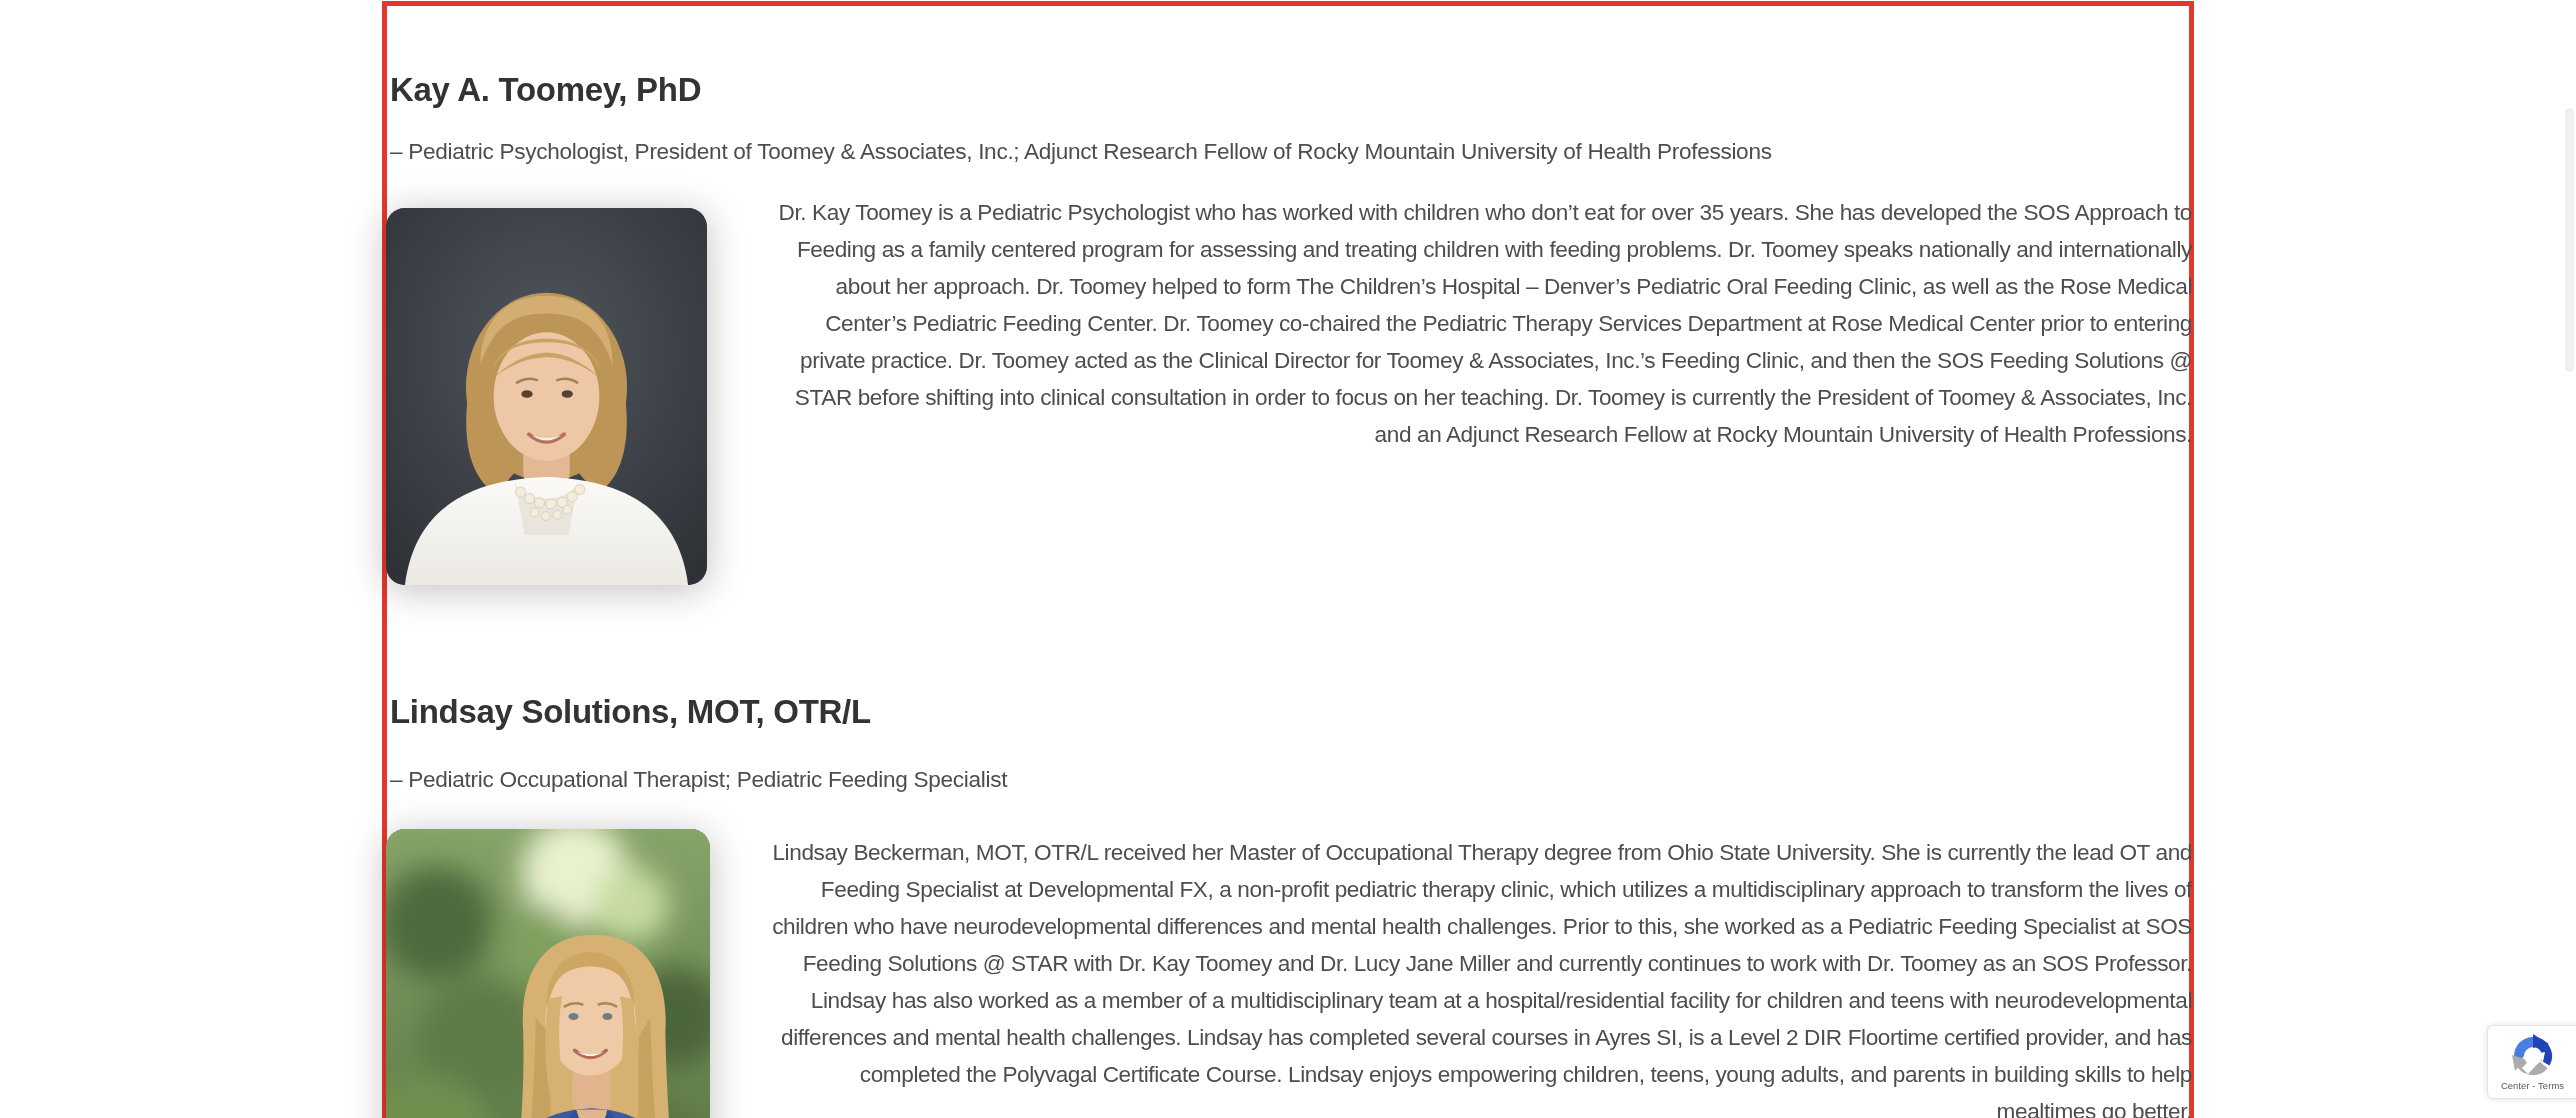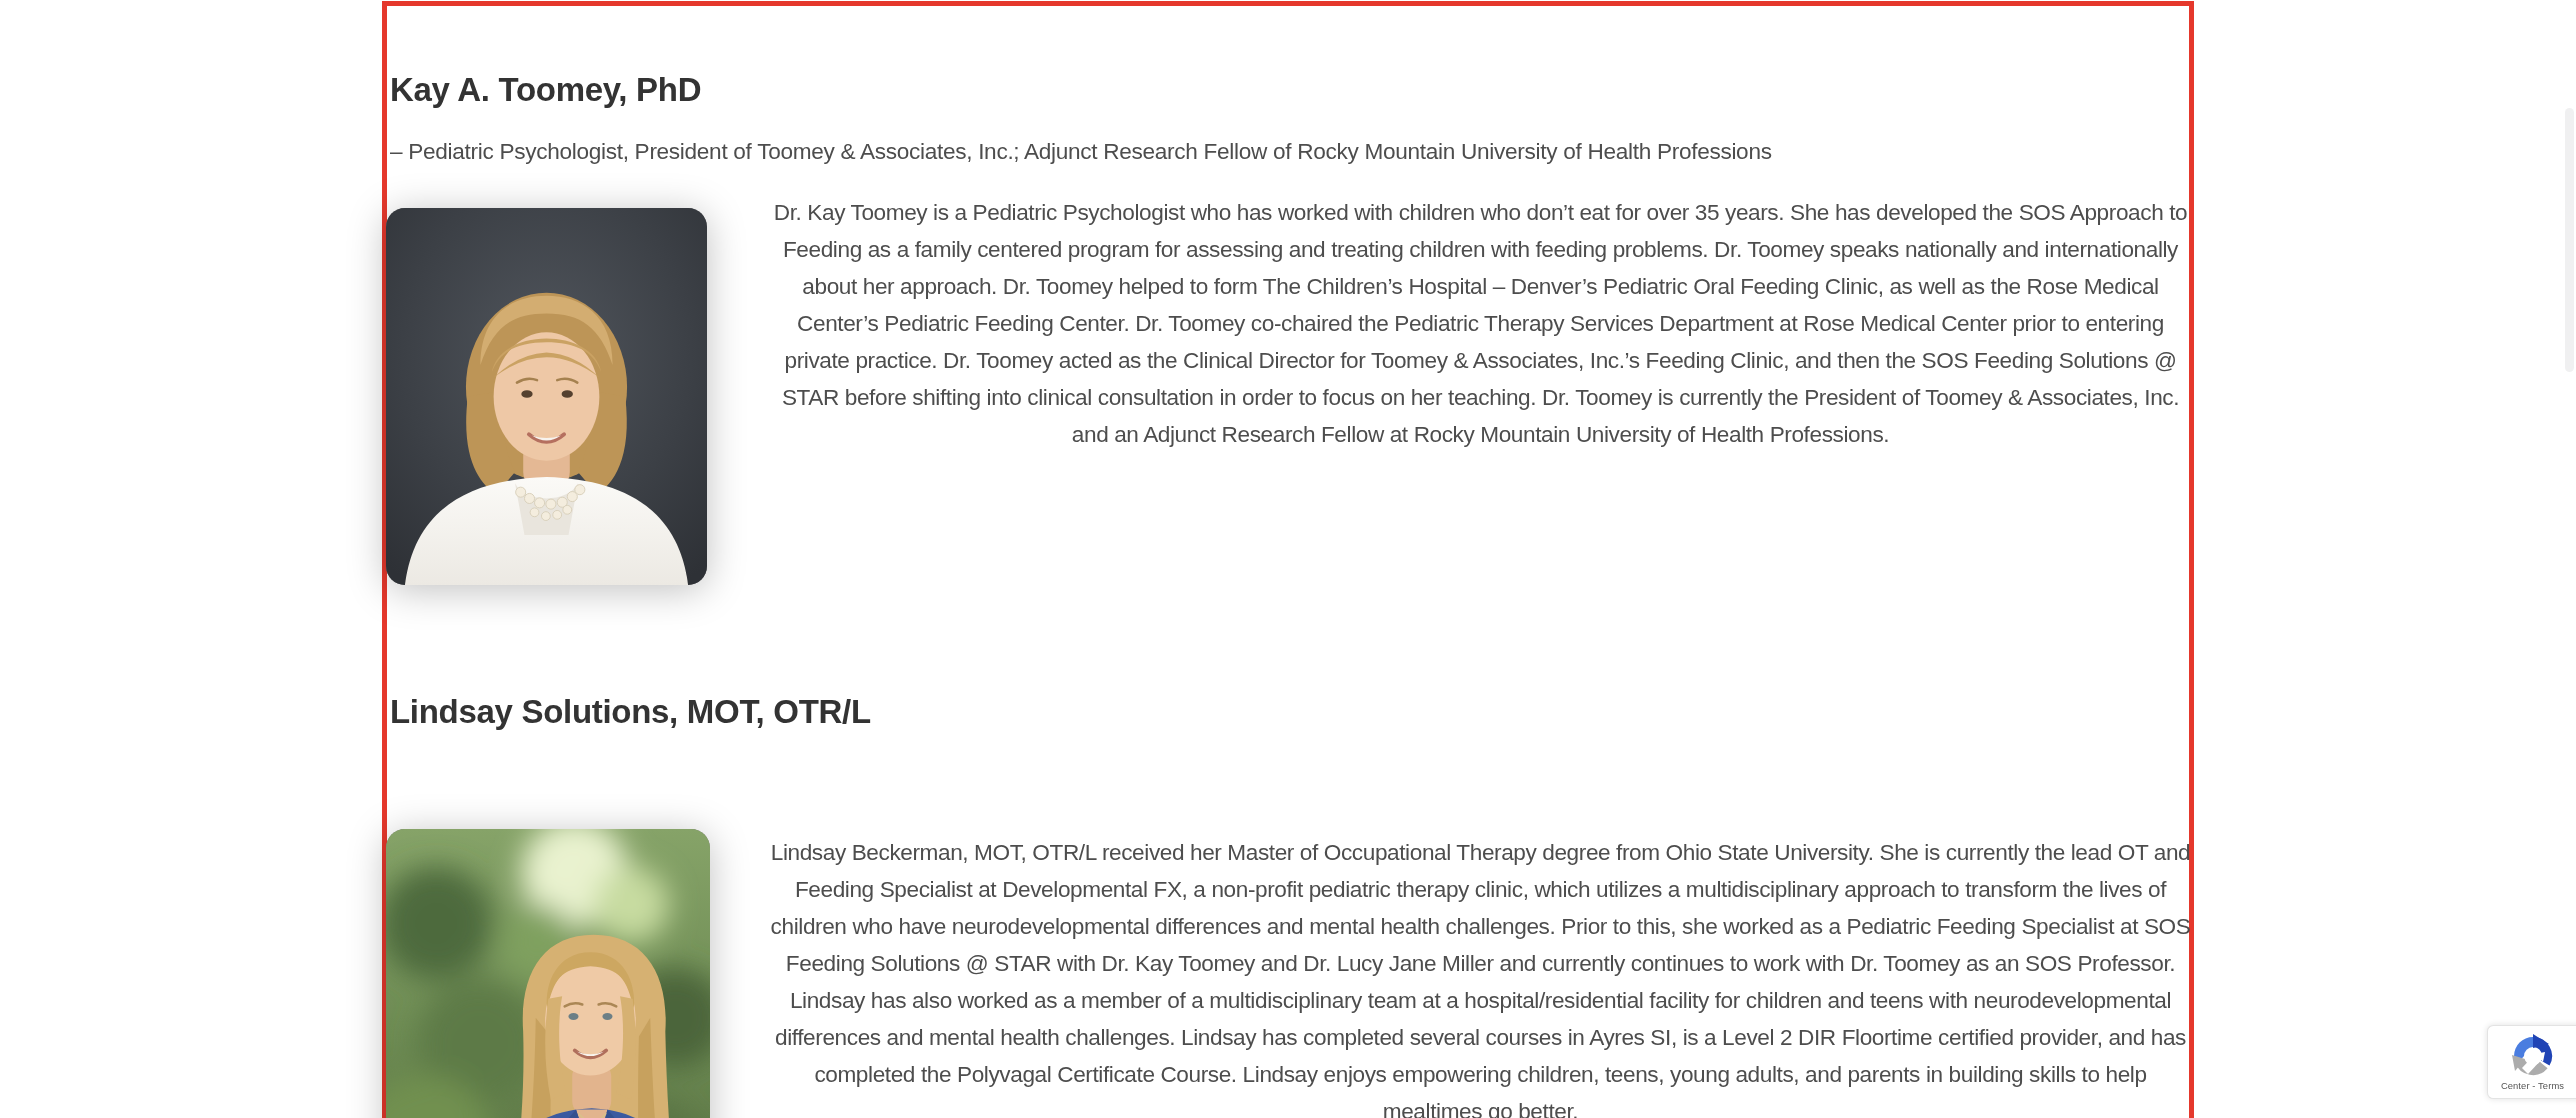--- a/index.html
+++ b/index.html
@@ -20,21 +20,21 @@
   .person-heading{
     position:absolute;left:390px;font-size:33px;font-weight:700;
     color:var(--heading-color);letter-spacing:-0.3px;line-height:39px;white-space:nowrap;
   }
   .person-subtitle{
     position:absolute;left:390px;font-size:22.6px;font-weight:400;
     color:var(--body-color);letter-spacing:-0.3px;line-height:35px;white-space:nowrap;
   }
   .bio-text{
     position:absolute;left:769px;width:1423px;font-size:22.6px;font-weight:400;
-    color:var(--body-color);letter-spacing:-0.4px;line-height:37px;text-align:center;
+    color:var(--body-color);letter-spacing:-0.4px;line-height:37px;text-align:right;
   }
   .photo{
     position:absolute;left:386px;width:321px;height:377px;border-radius:19px;
     overflow:hidden;box-shadow:0 5px 38px rgba(0,0,0,0.25);background:#777;
   }
   .photo svg{display:block;width:100%;height:100%;}
 
   #heading-1{top:70px;}
   #subtitle-1{top:134px;}
   #photo-1{top:208px;}
@@ -123,20 +123,21 @@
         <circle cx="272" cy="488" r="7"></circle>
           <circle cx="288" cy="480" r="7"></circle>
       </g>
     </svg>
   </div>
 
   <p class="bio-text" id="bio-1">Dr. Kay Toomey is a Pediatric Psychologist who has worked with children who don’t eat for over 35 years. She has developed the SOS Approach to Feeding as a family centered program for assessing and treating children with feeding problems. Dr. Toomey speaks nationally and internationally about her approach. Dr. Toomey helped to form The Children’s Hospital – Denver’s Pediatric Oral Feeding Clinic, as well as the Rose Medical Center’s Pediatric Feeding Center. Dr. Toomey co-chaired the Pediatric Therapy Services Department at Rose Medical Center prior to entering private practice. Dr. Toomey acted as the Clinical Director for Toomey &amp; Associates, Inc.’s Feeding Clinic, and then the SOS Feeding Solutions @ STAR before shifting into clinical consultation in order to focus on her teaching. Dr. Toomey is currently the President of Toomey &amp; Associates, Inc. and an Adjunct Research Fellow at Rocky Mountain University of Health Professions.</p>
 
   <h2 class="person-heading" id="heading-2">Lindsay Solutions, MOT, OTR/L</h2>
 
+  <p class="person-subtitle" id="subtitle-2">– Pediatric Occupational Therapist; Pediatric Feeding Specialist</p>
 
   <div class="photo" id="photo-2">
     <svg viewBox="0 0 515 612" preserveAspectRatio="xMidYMid slice">
       <defs>
         <linearGradient id="outdoorBg" x1="0" y1="0" x2="0" y2="1">
           <stop offset="0%" stop-color="#86a368"></stop>
           <stop offset="55%" stop-color="#6c8a52"></stop>
           <stop offset="100%" stop-color="#566e41"></stop>
         </linearGradient>
         <filter id="blurBig" x="-40%" y="-40%" width="180%" height="180%">

